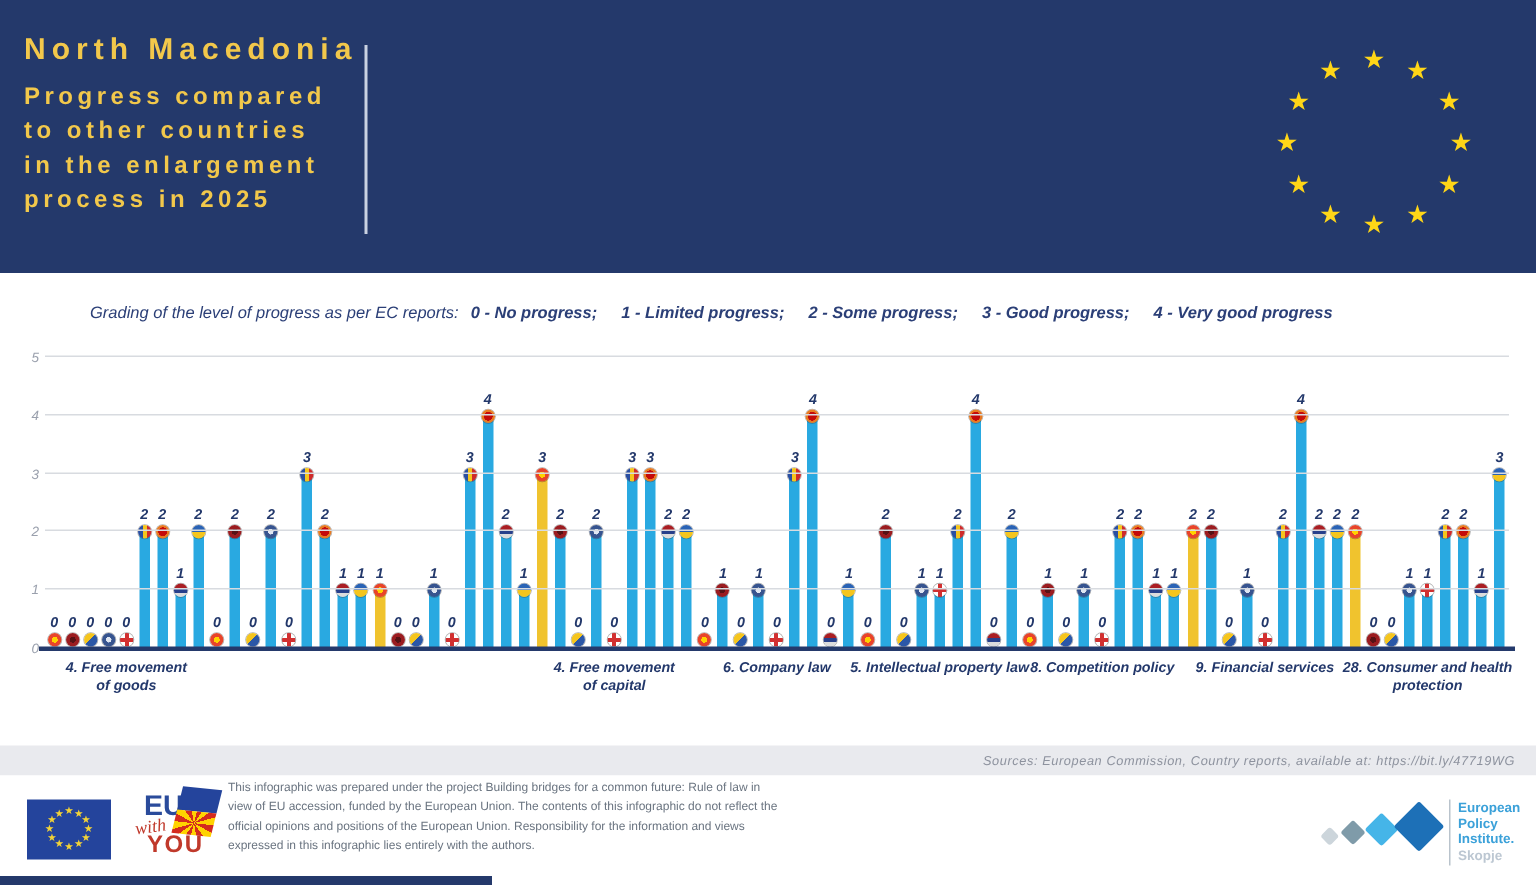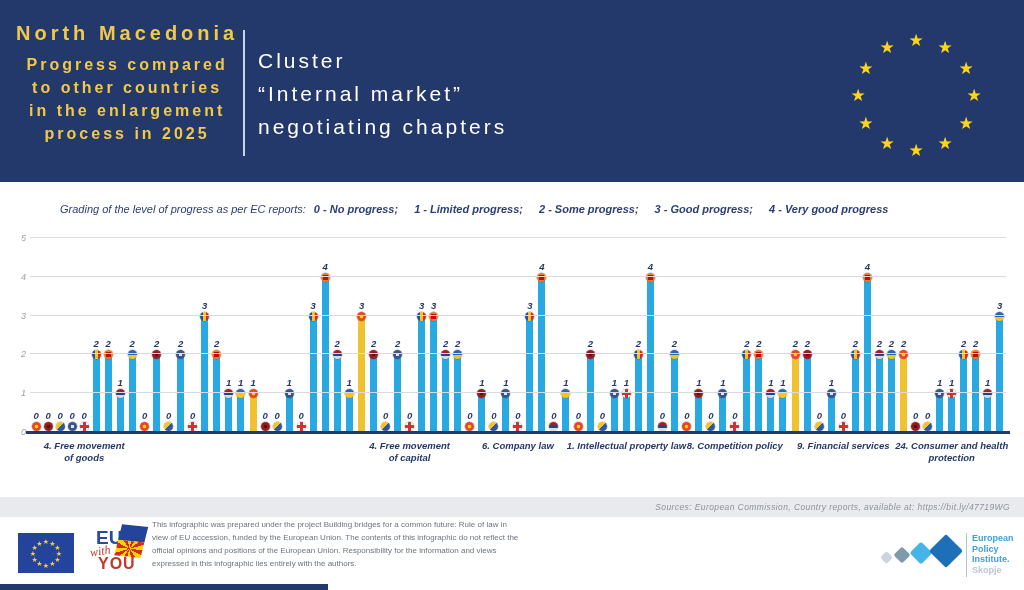--- a/index.html
+++ b/index.html
@@ -6,21 +6,21 @@
   html,body{margin:0;padding:0;background:#fff;}
   body{width:1024px;height:590px;position:relative;overflow:hidden;
        font-family:"Liberation Sans", sans-serif;}
   .canvas{position:absolute;inset:0;}
 
   
   .header{position:absolute;left:0;top:0;width:1024px;height:182px;background:#24396B;padding-left:24px;}
   .title-block{position:absolute;left:16px;top:22px;color:#F2C84B;}
   .country-title{margin:0;font-size:20px;font-weight:bold;letter-spacing:4px;color:#F2C84B;}
   .subtitle{margin-top:8px;font-size:16px;font-weight:bold;letter-spacing:3px;
-            line-height:23px;white-space:pre-line;color:#F2C84B;text-align:center;}
+            line-height:23px;white-space:pre-line;color:#F2C84B;}
   .hdr-divider{position:absolute;left:243px;top:30px;width:2px;height:126px;background:#C9D2E2;}
   .cluster{position:absolute;left:258px;top:44px;color:#FFFFFF;font-size:21px;
            letter-spacing:3px;line-height:33px;white-space:pre-line;font-weight:400;}
   .eu-stars{position:absolute;left:846px;top:25px;width:140px;height:140px;}
   .eu-stars .star{position:absolute;color:#FFD617;font-size:17px;line-height:1;
                   transform:translate(-50%,-50%);}
 
   
   .legend{position:absolute;left:60px;top:203px;width:940px;font-size:11px;
           color:#2B3F77;font-style:italic;white-space:nowrap;}
@@ -104,23 +104,20 @@
 
   <div class="header">
     <div class="title-block">
       <h1 class="country-title">North Macedonia</h1>
       <div class="subtitle">Progress compared
 to other countries
 in the enlargement
 process in 2025</div>
     </div>
     <div class="hdr-divider"></div>
-    <div class="cluster">Cluster
-“Internal market”
-negotiating chapters</div>
     <div class="eu-stars" id="hdr-stars">
         <span class="star" style="font-size: 17px; left: calc(50% + 0px); top: calc(50% - 55px);">★</span>
         <span class="star" style="font-size: 17px; left: calc(50% + 29px); top: calc(50% - 47.6px);">★</span>
         <span class="star" style="font-size: 17px; left: calc(50% + 50.2px); top: calc(50% - 27.5px);">★</span>
         <span class="star" style="font-size: 17px; left: calc(50% + 58px); top: calc(50% + 0px);">★</span>
         <span class="star" style="font-size: 17px; left: calc(50% + 50.2px); top: calc(50% + 27.5px);">★</span>
         <span class="star" style="font-size: 17px; left: calc(50% + 29px); top: calc(50% + 47.6px);">★</span>
         <span class="star" style="font-size: 17px; left: calc(50% + 0px); top: calc(50% + 55px);">★</span>
         <span class="star" style="font-size: 17px; left: calc(50% - 29px); top: calc(50% + 47.6px);">★</span>
         <span class="star" style="font-size: 17px; left: calc(50% - 50.2px); top: calc(50% + 27.5px);">★</span>
@@ -396,21 +393,21 @@
             </div>
             <div class="slot">
               <div class="flag f-rs" style="bottom: 1px;"></div>
               <div class="val" style="bottom: 11px;">0</div>
             </div>
             <div class="slot">
               <div class="bar" style="height: 77.6px;"></div>
               <div class="flag f-ua" style="bottom: 72.6px;"></div>
               <div class="val" style="bottom: 82.6px;">2</div>
             </div>
-            <div class="cat-label">1. Intellectual property law</div>
+            <div class="cat-label">5. Intellectual property law</div>
           </div>
           <div class="group">
             <div class="slot">
               <div class="flag f-mk" style="bottom: 1px;"></div>
               <div class="val" style="bottom: 11px;">0</div>
             </div>
             <div class="slot">
               <div class="bar" style="height: 38.8px;"></div>
               <div class="flag f-al" style="bottom: 33.8px;"></div>
               <div class="val" style="bottom: 43.8px;">1</div>
@@ -533,21 +530,21 @@
             <div class="slot">
               <div class="bar" style="height: 38.8px;"></div>
               <div class="flag f-rs" style="bottom: 33.8px;"></div>
               <div class="val" style="bottom: 43.8px;">1</div>
             </div>
             <div class="slot">
               <div class="bar" style="height: 116.4px;"></div>
               <div class="flag f-ua" style="bottom: 111.4px;"></div>
               <div class="val" style="bottom: 121.4px;">3</div>
             </div>
-            <div class="cat-label">24. Consumer and health
+            <div class="cat-label">28. Consumer and health
 protection</div>
           </div>
         </div>
       <div class="baseline"></div>
     <div class="gridline" style="bottom: 0px; background: transparent;"></div>
         <div class="ytick" style="bottom: -5px;">0</div>
         <div class="gridline" style="bottom: 38.8px;"></div>
         <div class="ytick" style="bottom: 33.8px;">1</div>
         <div class="gridline" style="bottom: 77.6px;"></div>
         <div class="ytick" style="bottom: 72.6px;">2</div>

